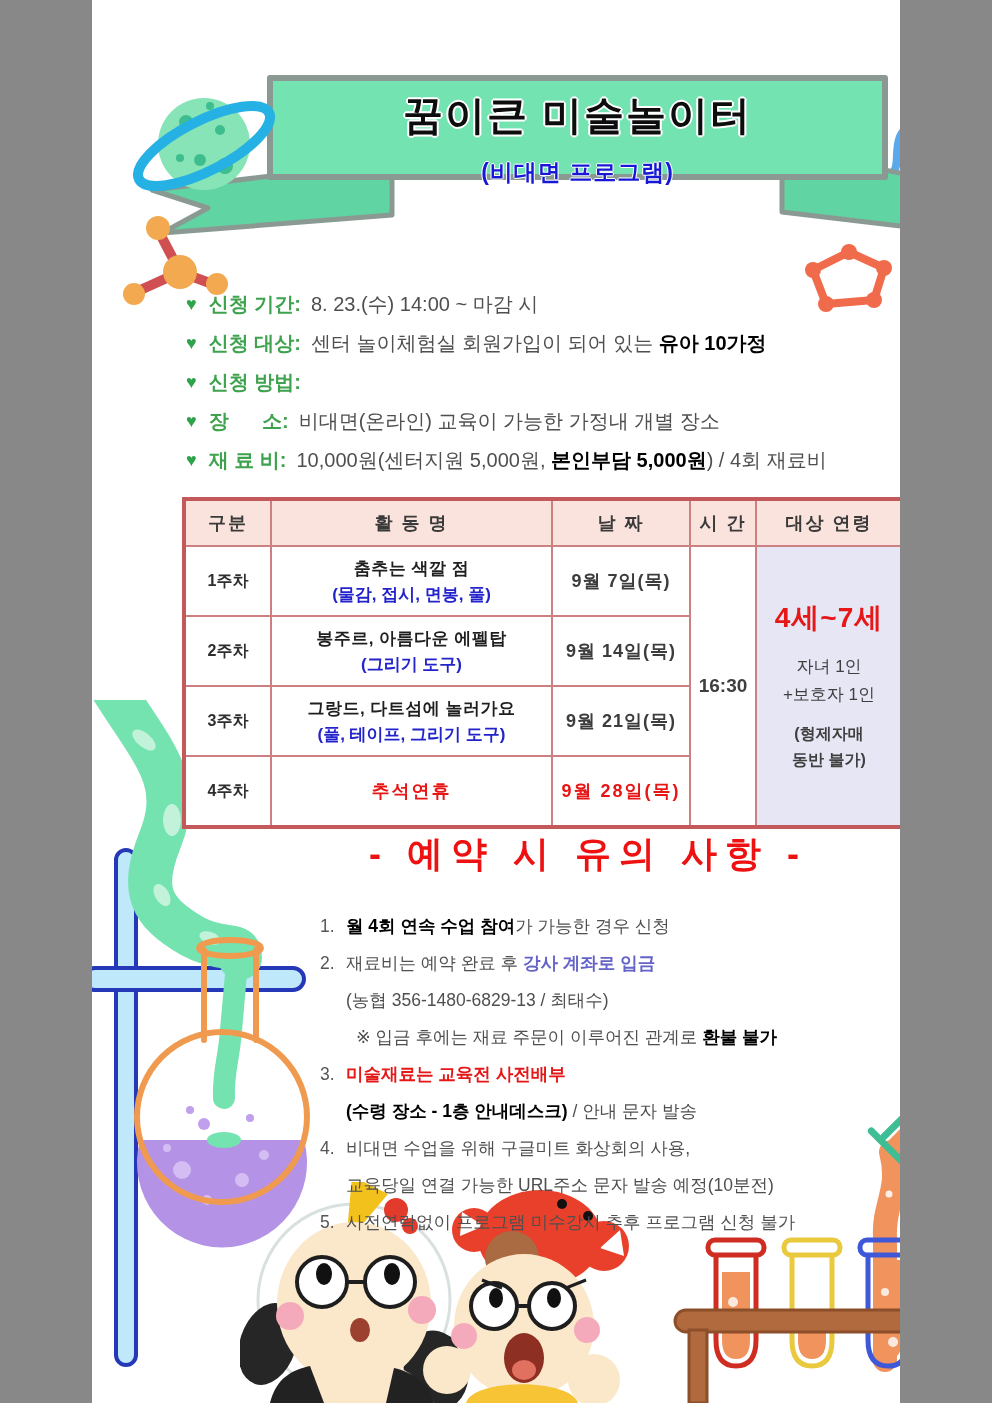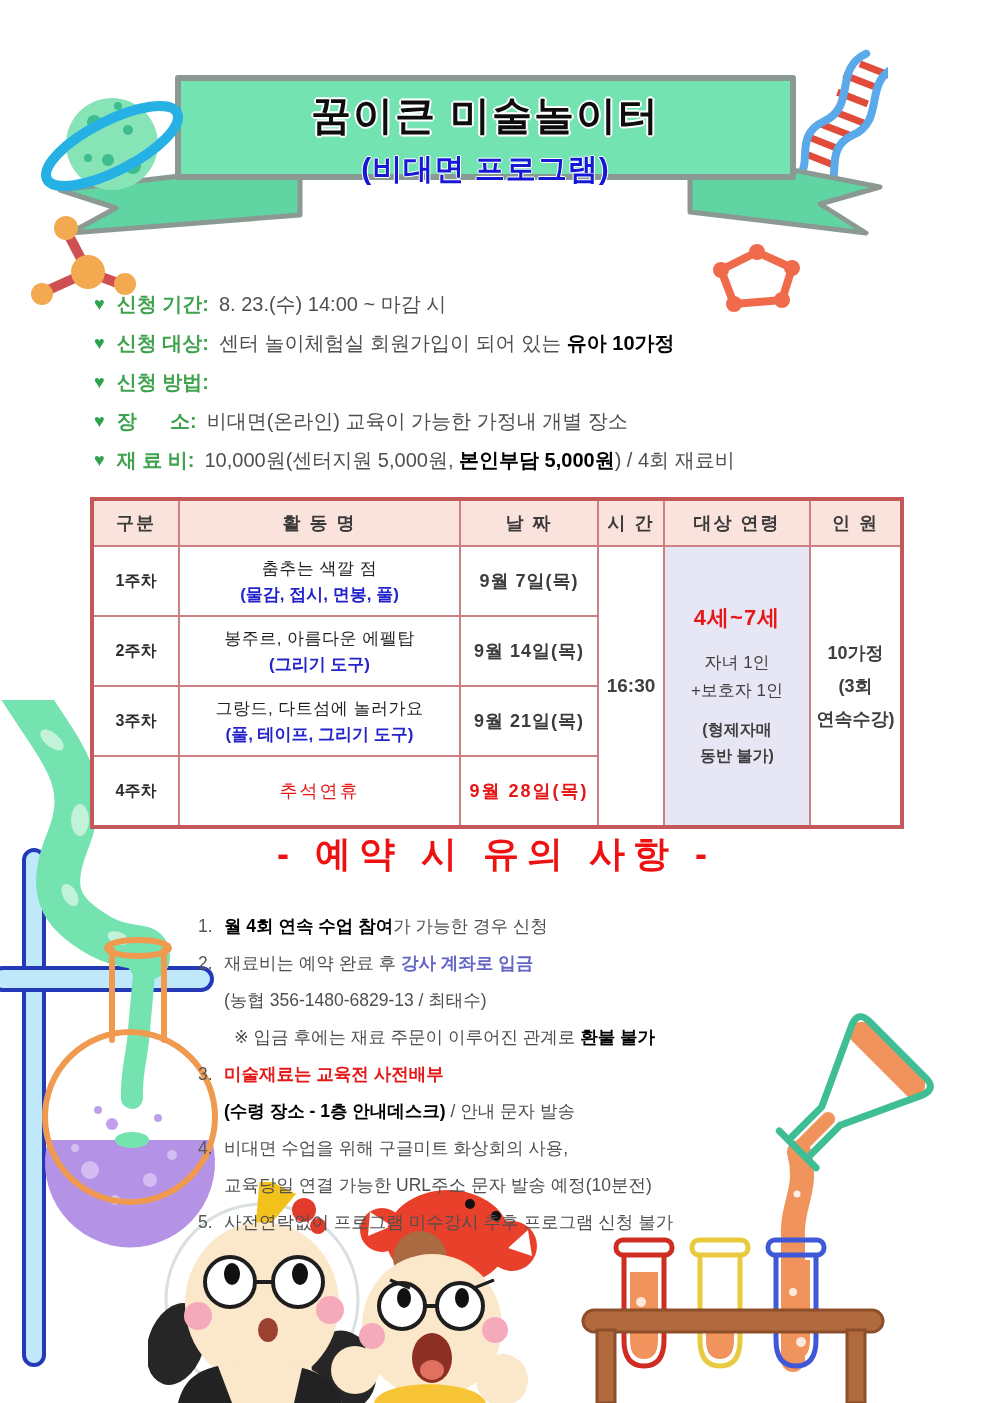--- a/index.html
+++ b/index.html
@@ -1,24 +1,24 @@
 <!DOCTYPE html>
 <html><head>
 <meta charset="utf-8">
 <style>
   html,body{margin:0;padding:0;background:#888;}
-  .page{position:relative;width:992px;height:1403px;background:#ffffff;margin:0 auto;
+  .page{position:relative;width:808px;height:1403px;background:#ffffff;margin:0 auto;
         overflow:hidden;font-family:"Liberation Sans","DejaVu Sans",sans-serif;}
   .abs{position:absolute;}
 
   
   .banner-text{position:absolute;left:178px;top:88px;width:615px;text-align:center;z-index:5;}
   .banner-title{font-size:40px;font-weight:800;color:#0d0d0d;letter-spacing:2px;margin:0;
     text-shadow:-2px 0 #fff,2px 0 #fff,0 -2px #fff,0 2px #fff,-1px -1px #fff,1px 1px #fff,1px -1px #fff,-1px 1px #fff;}
-  .banner-subtitle{font-size:30px;font-weight:800;color:#1717d6;margin:6px 0 0 0;letter-spacing:1px;
+  .banner-subtitle{font-size:23px;font-weight:800;color:#1717d6;margin:14px 0 0 0;letter-spacing:1px;
     text-shadow:-1px 0 #fff,1px 0 #fff,0 -1px #fff,0 1px #fff;}
 
   
   .info-list{position:absolute;left:94px;top:292px;width:810px;z-index:4;}
   .info-row{display:flex;align-items:flex-start;margin-bottom:15px;font-size:20px;line-height:24px;}
   .bullet{color:#2fa24c;font-size:18px;margin-right:12px;line-height:24px;}
   .info-label{color:#3fa24e;font-weight:700;white-space:pre;margin-right:10px;}
   .info-value{color:#4f4f4f;}
   .seg-normal{color:#4f4f4f;}
   .seg-bold{color:#000000;font-weight:700;}
@@ -26,38 +26,38 @@
   .seg-red-bold{color:#e51717;font-weight:700;}
   .seg-purple-bold{color:#6363c8;font-weight:700;}
 
   
   .sched{position:absolute;left:90px;top:497px;z-index:4;border-collapse:collapse;table-layout:fixed;width:810px;background:#fff;}
   .sched,.sched th,.sched td{border:2px solid #cd8082;}
   .sched{border:4px solid #c4595c;}
   .sched th{background:#fbe3dd;height:42px;font-size:18px;font-weight:700;color:#3a3a3a;letter-spacing:2px;}
   .sched td{text-align:center;vertical-align:middle;padding:4px 2px;}
   .td-week{font-size:16px;font-weight:700;color:#2e2e2e;height:60px;}
-  .act-main{font-size:17px;font-weight:400;color:#1f1f1f;letter-spacing:0.5px;}
+  .act-main{font-size:17px;font-weight:700;color:#1f1f1f;letter-spacing:0.5px;}
   .act-sub{font-size:17px;font-weight:700;color:#2323cc;margin-top:3px;}
   .td-date{font-size:18px;color:#3c3c3c;font-weight:600;letter-spacing:1px;}
   .row-holiday .act-main{color:#e81515;font-size:18px;letter-spacing:2px;}
   .row-holiday .td-date{color:#e81515;font-weight:800;letter-spacing:2px;}
   .td-time{font-size:19px;color:#3f3f3f;font-weight:600;}
   .td-age{background:#e7e6f4;}
-  .age-range{font-size:22px;font-weight:800;color:#e51717;margin-bottom:16px;letter-spacing:1px;}
+  .age-range{font-size:28px;font-weight:800;color:#e51717;margin-bottom:16px;letter-spacing:1px;}
   .age-line{font-size:17px;color:#3f3f3f;font-weight:400;line-height:28px;}
   .age-note{font-size:16px;color:#3f3f3f;font-weight:600;line-height:26px;}
   .age-note.first{margin-top:12px;}
   .td-cap{font-size:18px;color:#3f3f3f;font-weight:600;}
   .cap-line{line-height:33px;}
 
   
   .notice-heading{position:absolute;left:0;top:830px;width:992px;text-align:center;z-index:4;
     font-size:36px;font-weight:800;color:#ee1111;letter-spacing:8px;}
-  .notes{position:absolute;left:198px;top:908px;width:640px;z-index:4;}
+  .notes{position:absolute;left:228px;top:908px;width:640px;z-index:4;}
   .note-line{font-size:17.5px;line-height:37px;height:37px;color:#565656;white-space:nowrap;}
   .note-num{display:inline-block;width:26px;color:#565656;}
   .note-line.indent-more .note-text{margin-left:10px;text-align:right;}
 
   svg{display:block;}
 </style>
 </head>
 <body>
 
 <div class="page">

